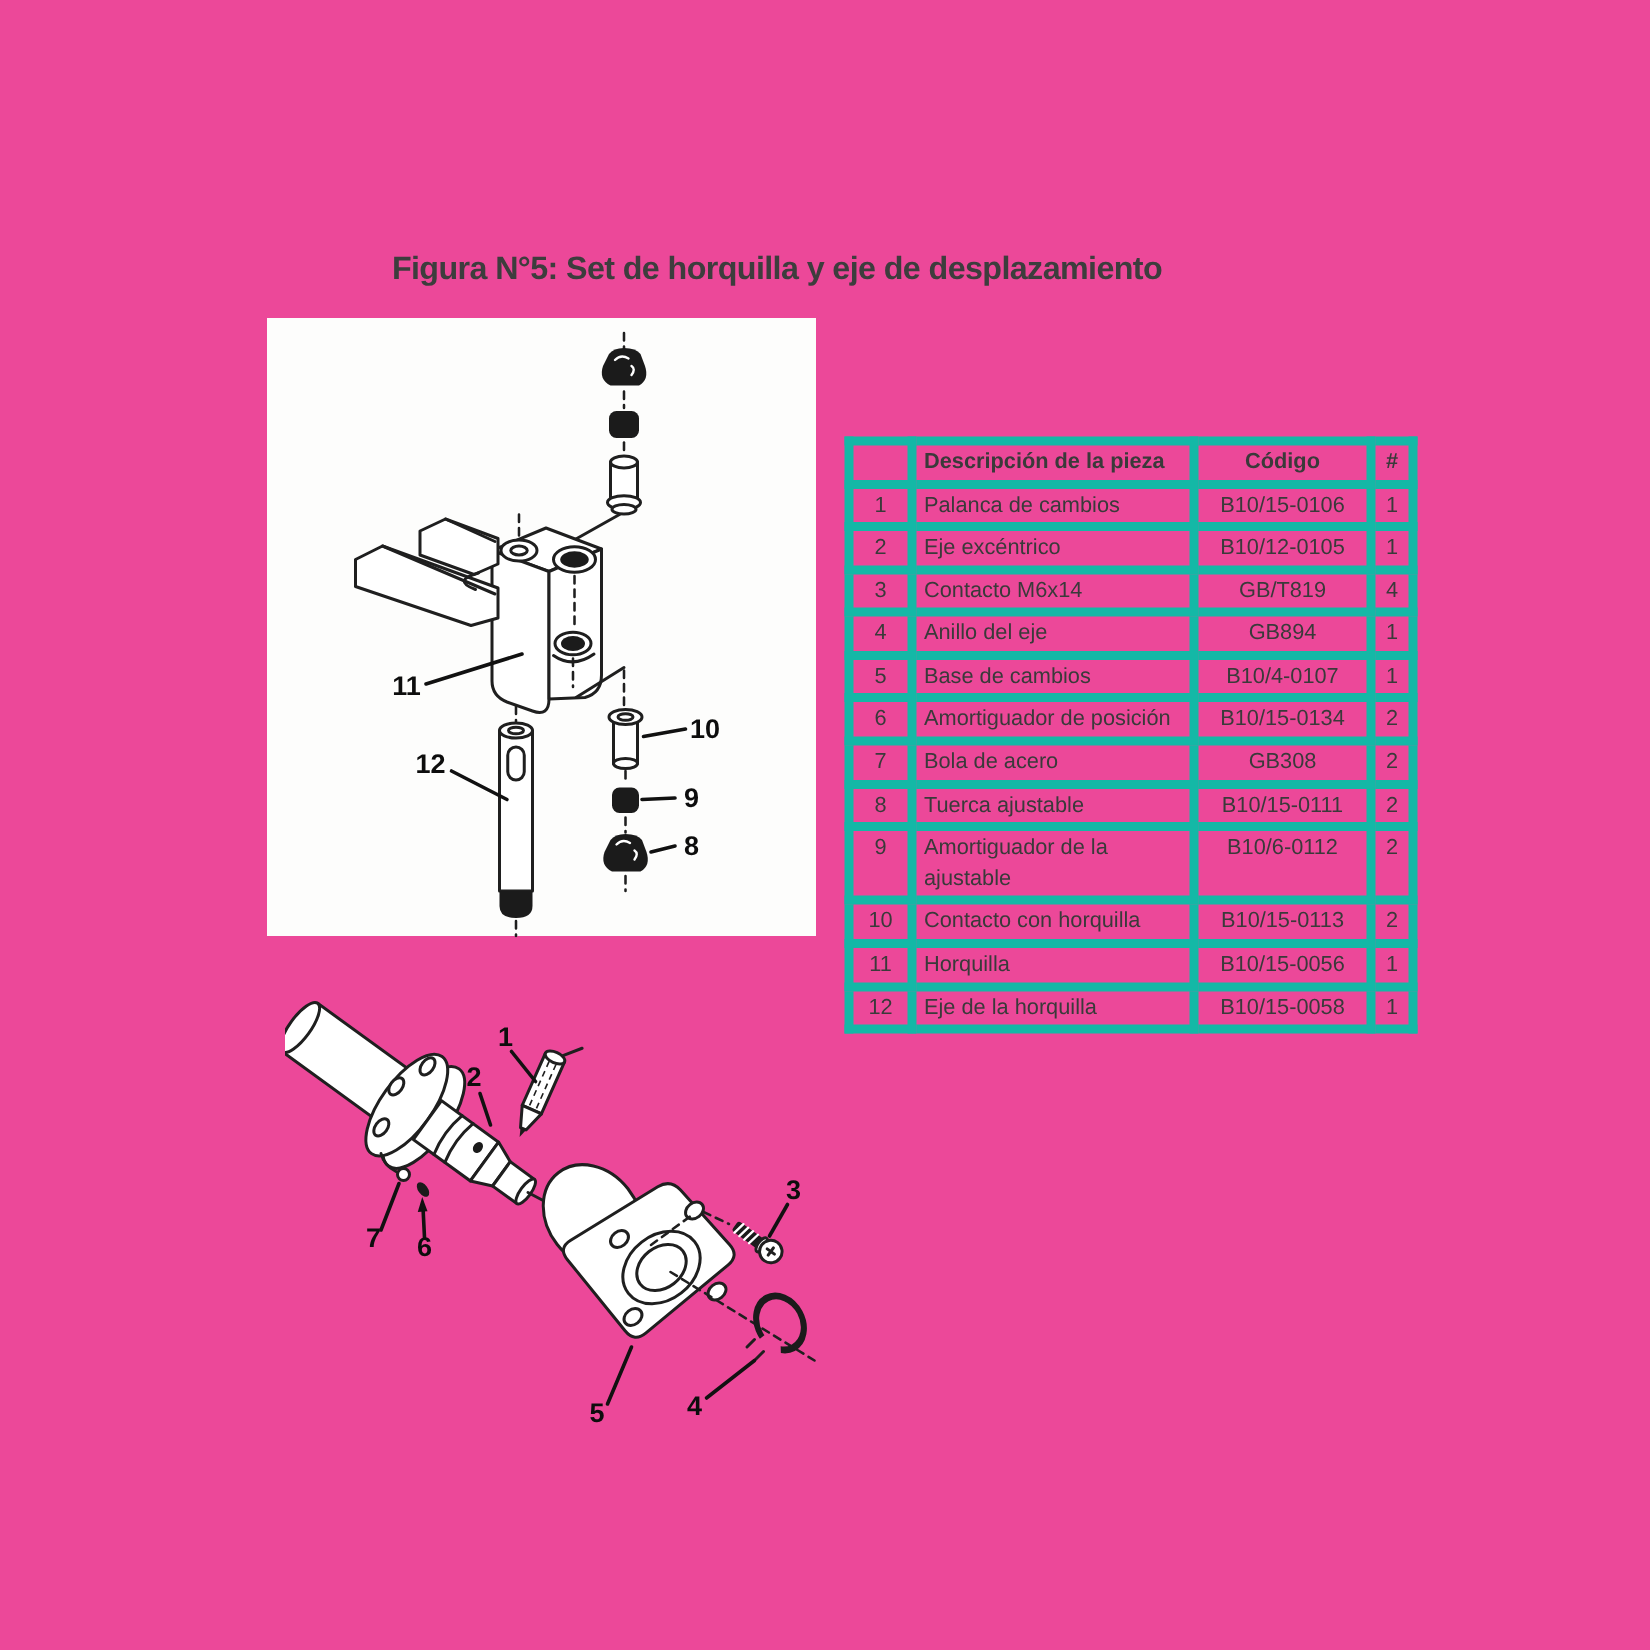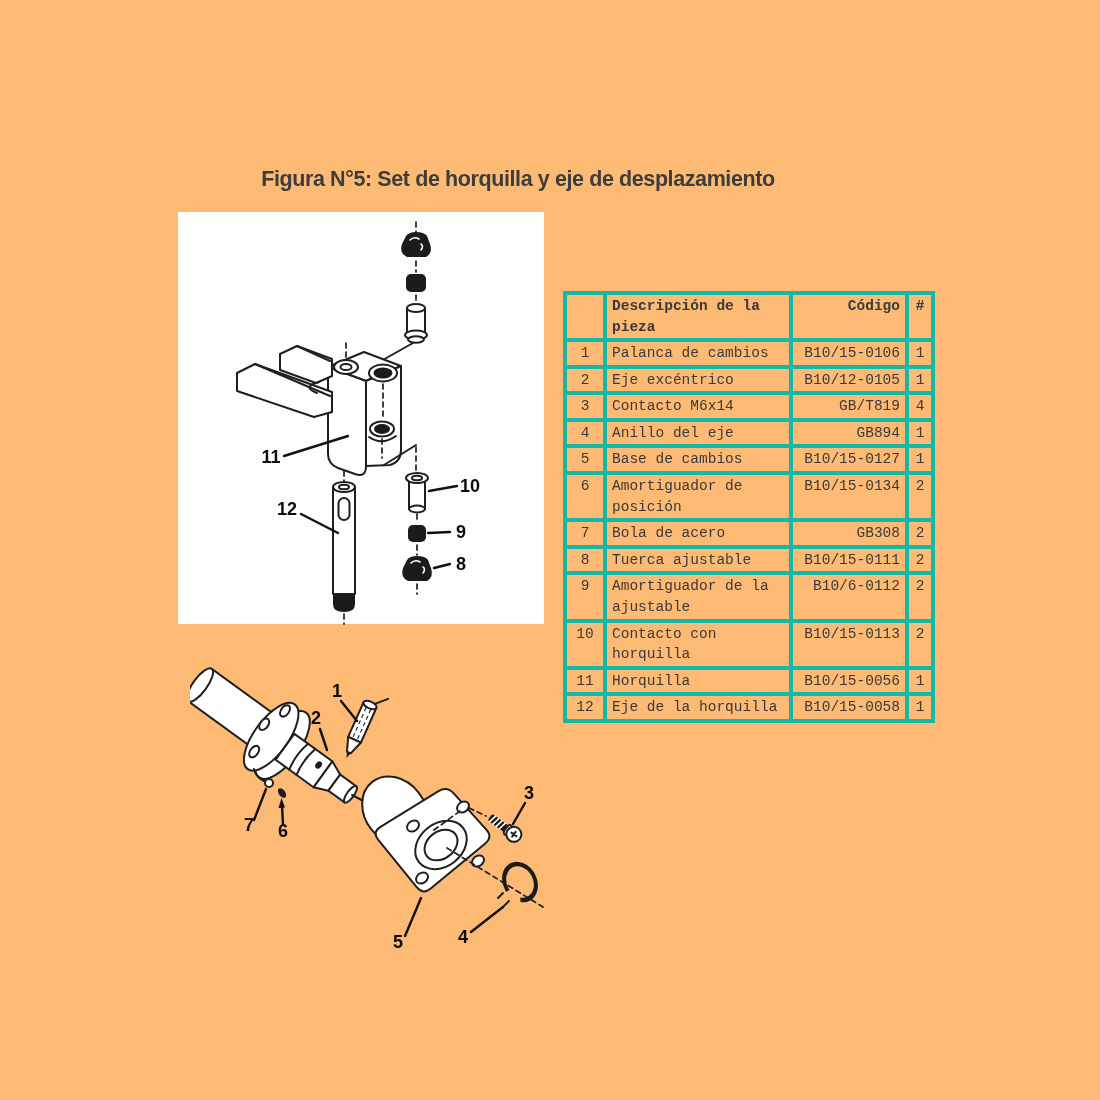--- a/index.html
+++ b/index.html
@@ -1,30 +1,30 @@
 <!DOCTYPE html>
 <html><head>
 <meta charset="utf-8">
 <style>
   html,body{margin:0;padding:0;background:#ffffff;}
-  #page{position:relative;width:1100px;height:1100px;background:#fdba74;overflow:hidden;
+  #page{position:relative;width:1100px;height:1100px;background:#ec4899;overflow:hidden;
         font-family:"Liberation Sans",sans-serif;}
   
   .scan-tint{position:absolute;left:178px;top:212px;width:366px;height:412px;background:#fdfdfc;}
   #figure-title{position:absolute;left:218px;top:167px;width:600px;text-align:center;
         font-size:21.5px;font-weight:bold;color:#3d3d3d;letter-spacing:-0.4px;}
   
   #parts-table{position:absolute;left:563px;top:291px;border-collapse:collapse;table-layout:fixed;
         font-size:14.5px;color:#3a3a3a;line-height:1.42;}
-  #parts-table td,#parts-table th{border:4px solid #14b8a6;padding:1px 5px;vertical-align:top;
-        overflow:hidden;white-space:normal;font-family:Liberation Mono, monospace;}
+  #parts-table td,#parts-table th{border:6px solid #14b8a6;padding:1px 5px;vertical-align:top;
+        overflow:hidden;white-space:normal;}
   #parts-table th{font-weight:bold;text-align:left;}
   #parts-table .c-num{width:32px;text-align:center;padding-left:2px;padding-right:2px;}
   #parts-table .c-desc{width:172px;text-align:left;}
-  #parts-table .c-code{width:102px;text-align:right;}
+  #parts-table .c-code{width:102px;text-align:center;}
   #parts-table .c-qty{width:18px;text-align:center;padding-left:2px;padding-right:2px;}
   
   #upper-diagram{position:absolute;left:180px;top:215px;}
   #lower-diagram{position:absolute;left:190px;top:655px;}
   svg .ln{stroke:#1f1f1f;stroke-width:2;fill:none;stroke-linecap:round;stroke-linejoin:round;}
   svg .fw{stroke:#1f1f1f;stroke-width:2;fill:#ffffff;stroke-linejoin:round;}
   svg .dk{fill:#1b1b1b;stroke:none;}
   svg .d{stroke:#1f1f1f;stroke-width:1.7;fill:none;stroke-dasharray:5 4;stroke-linecap:round;}
   svg .td{stroke:#1f1f1f;stroke-width:1.1;fill:none;stroke-dasharray:4 3;}
   svg .co{stroke:#111;stroke-width:2.4;fill:none;stroke-linecap:round;}
@@ -240,21 +240,21 @@
       </tr>
       <tr>
         <td class="c-num">4</td>
         <td class="c-desc">Anillo del eje</td>
         <td class="c-code">GB894</td>
         <td class="c-qty">1</td>
       </tr>
       <tr>
         <td class="c-num">5</td>
         <td class="c-desc">Base de cambios</td>
-        <td class="c-code">B10/15-0127</td>
+        <td class="c-code">B10/4-0107</td>
         <td class="c-qty">1</td>
       </tr>
       <tr>
         <td class="c-num">6</td>
         <td class="c-desc">Amortiguador de posición</td>
         <td class="c-code">B10/15-0134</td>
         <td class="c-qty">2</td>
       </tr>
       <tr>
         <td class="c-num">7</td>

